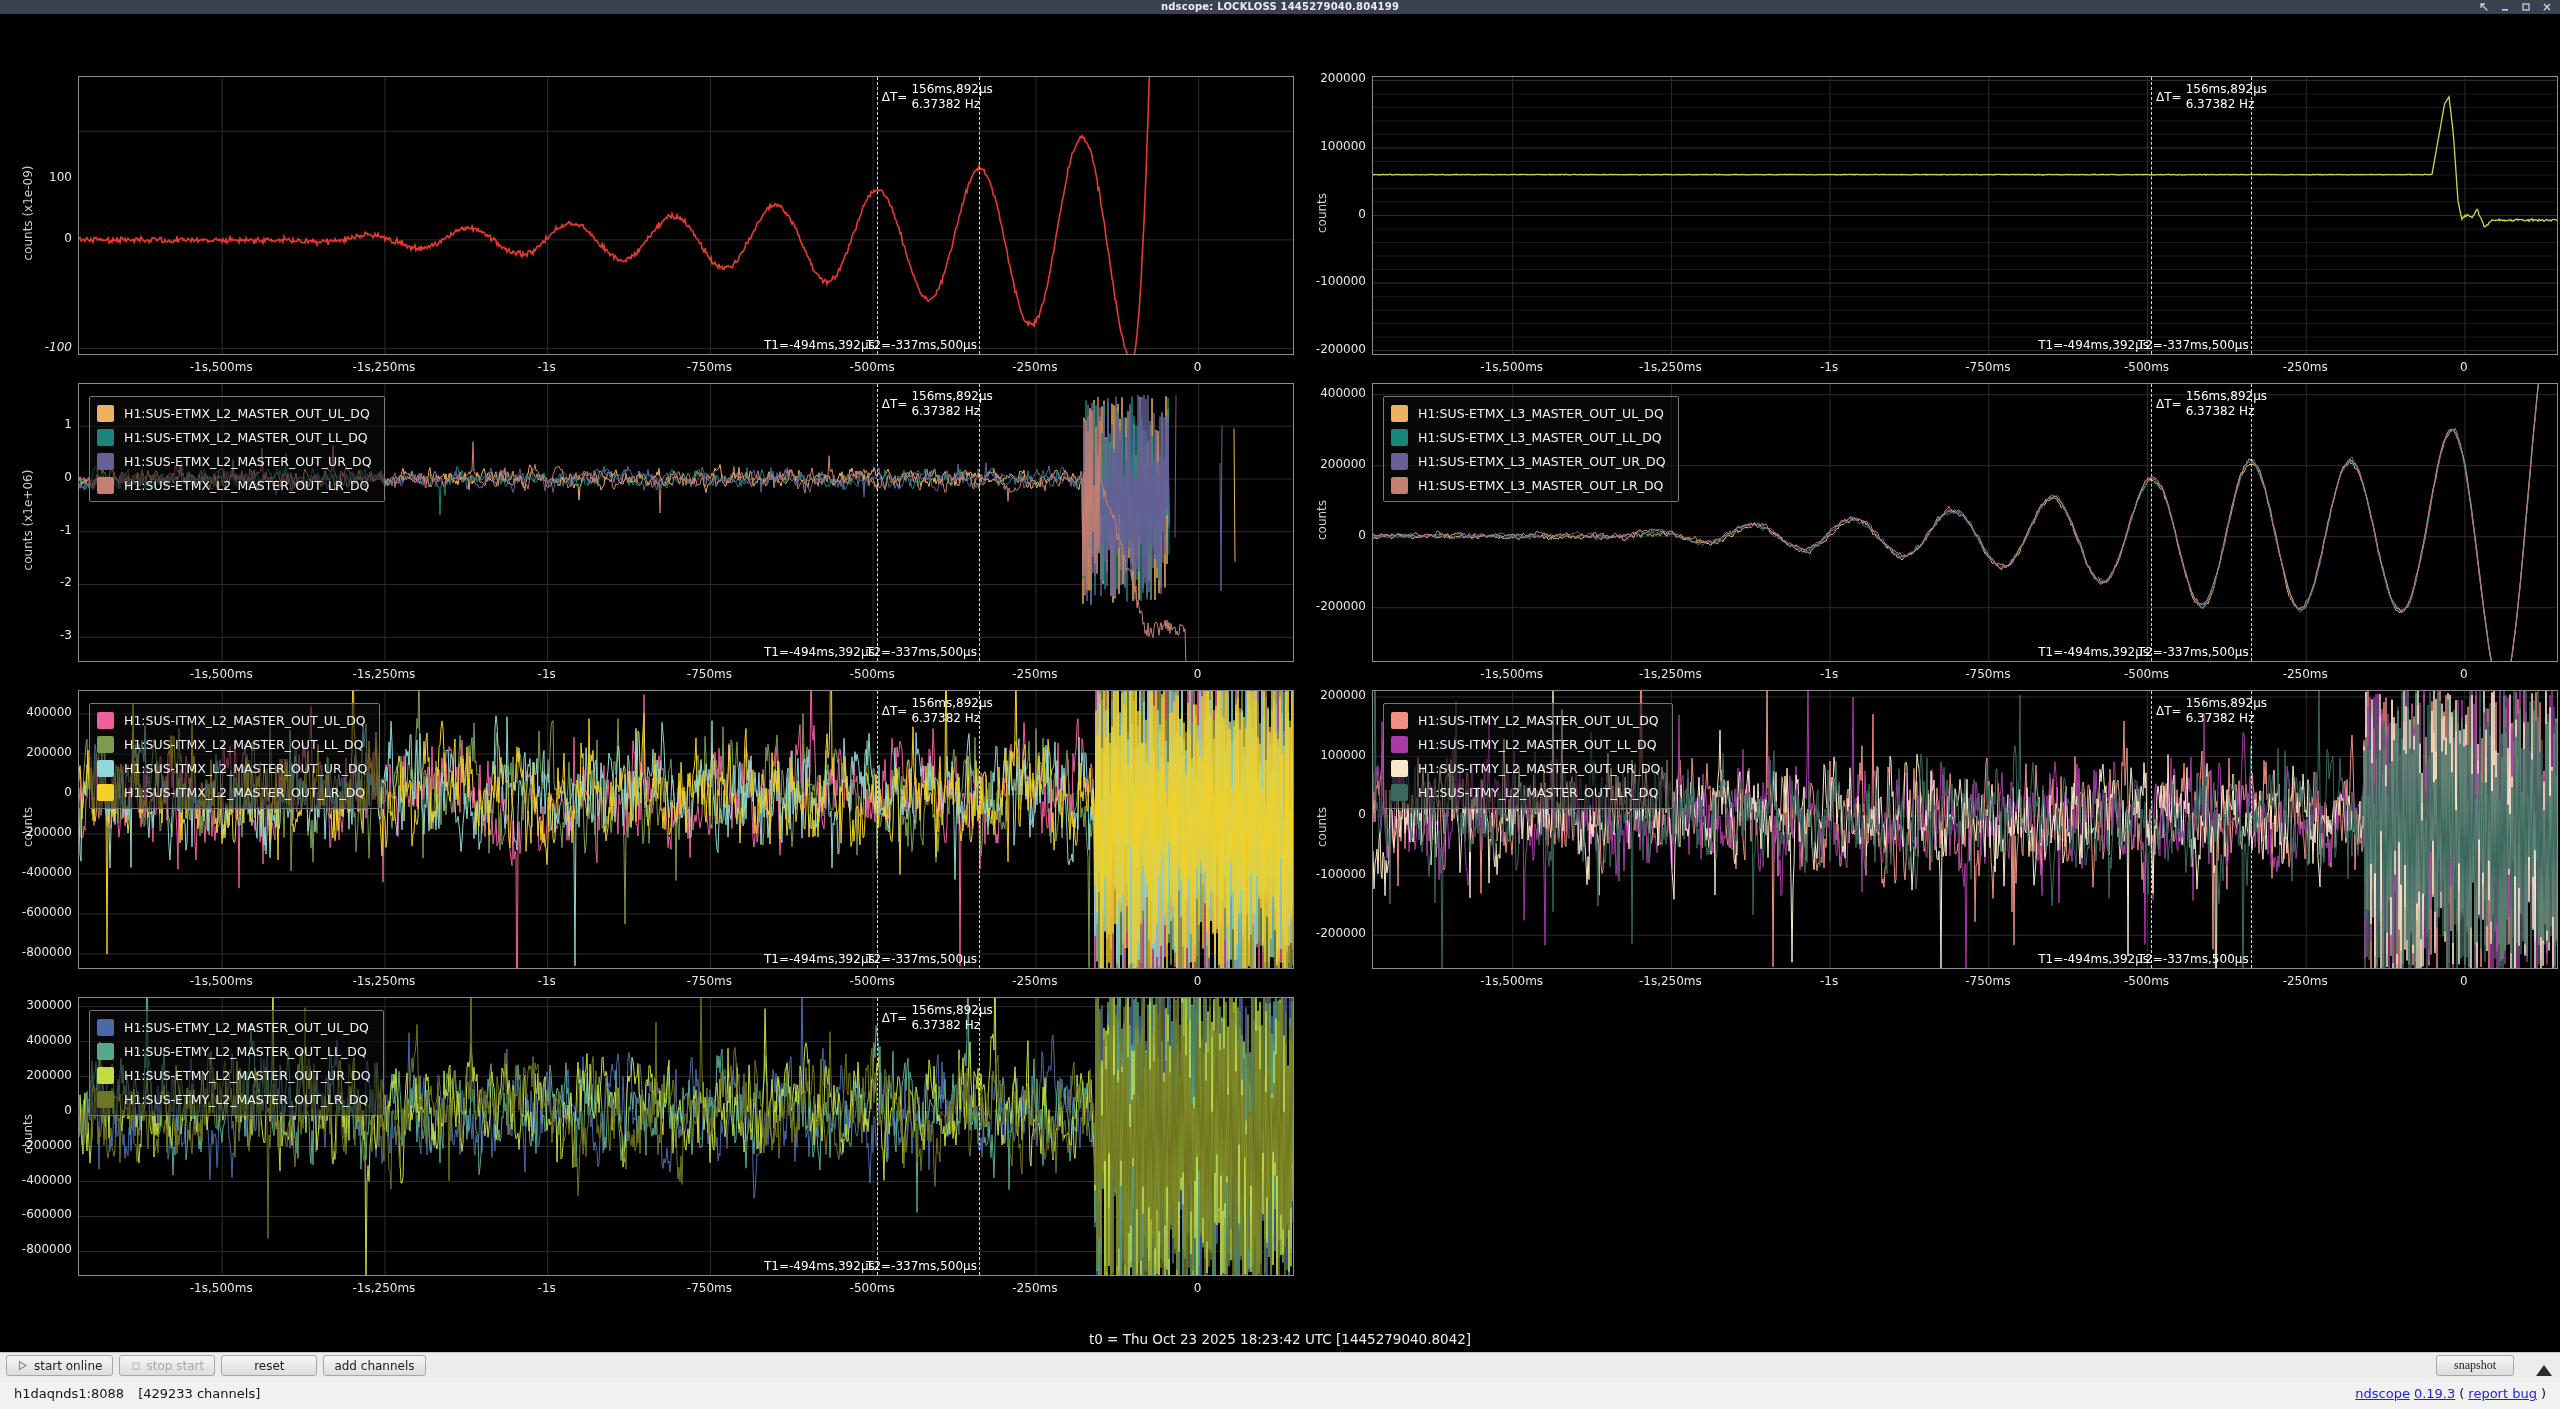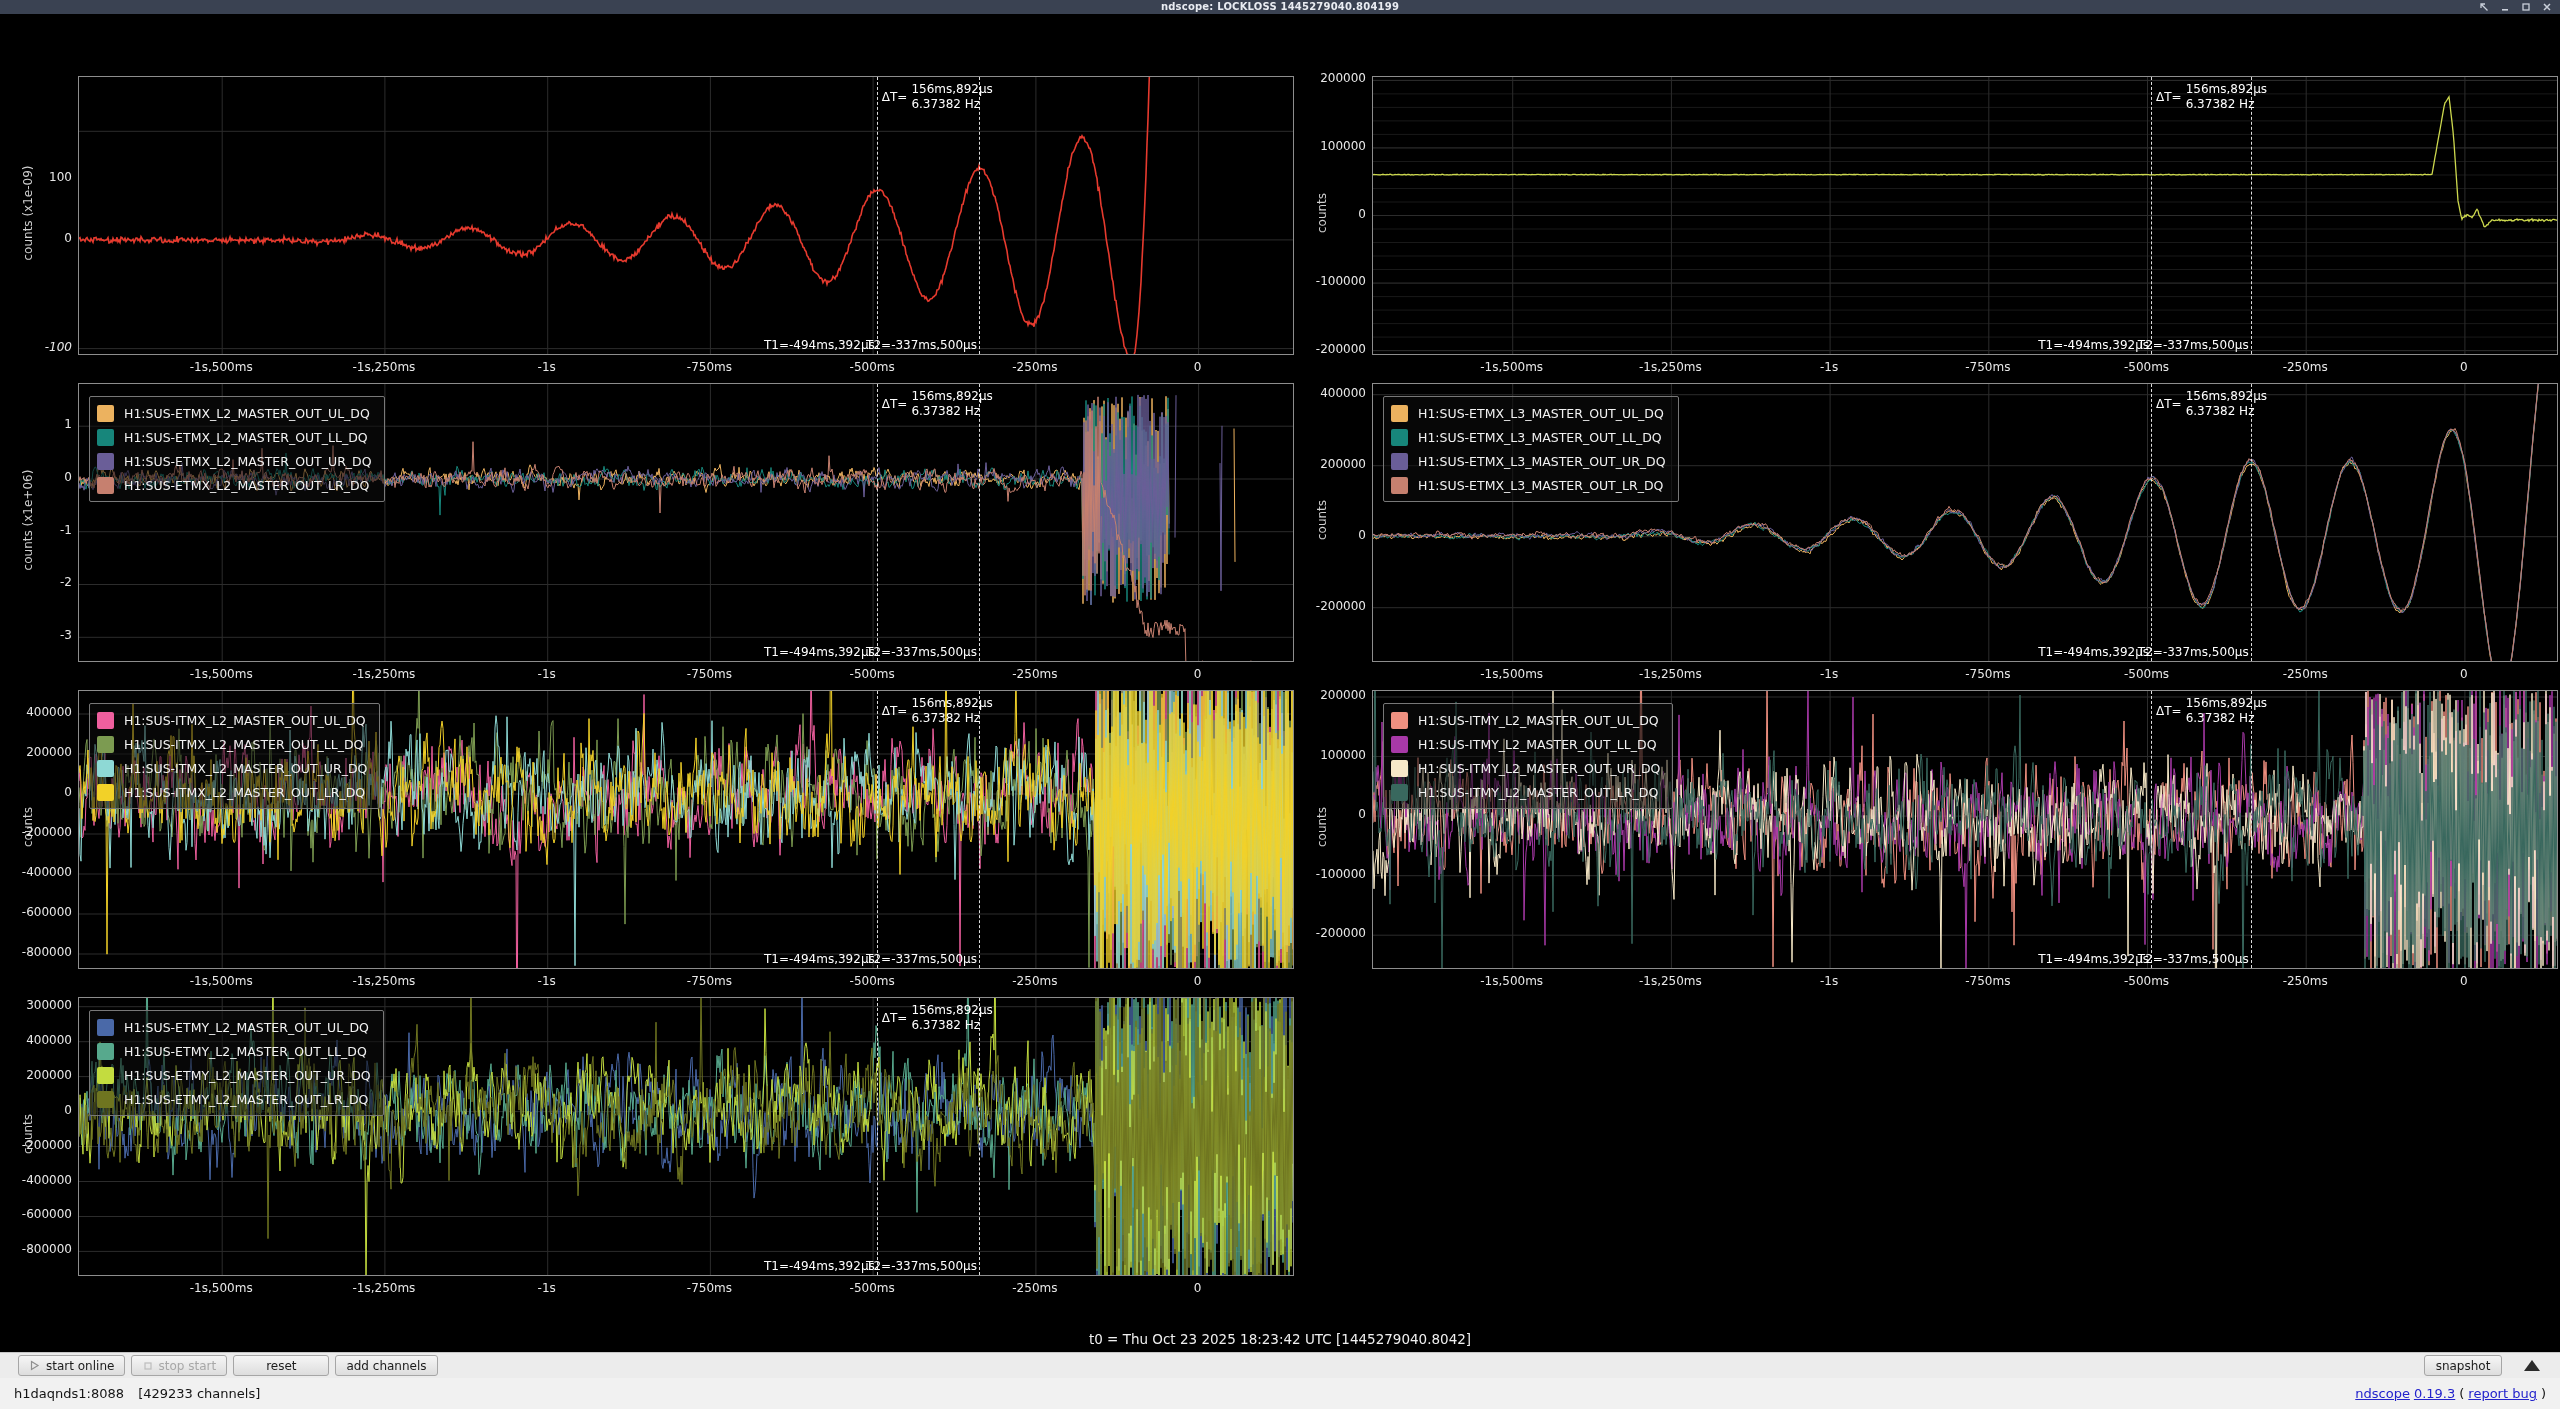--- a/index.html
+++ b/index.html
@@ -30,26 +30,26 @@
   .legend-label{color:#f2f2f2;font-size:12.5px;white-space:nowrap;}
   .cursor-line{position:absolute;top:0;bottom:0;width:0;border-left:1px dashed #f0f0f0;opacity:.92;z-index:4;cursor:ew-resize;}
   .dt-box{position:absolute;display:flex;align-items:center;color:#fff;font-size:12px;z-index:5;}
   .dt-col{display:flex;flex-direction:column;line-height:15px;margin-left:4px;}
   .t-label{position:absolute;bottom:2px;color:#fff;font-size:12px;white-space:nowrap;
     transform:translateX(-100%);z-index:5;}
   .t0{position:absolute;top:1305px;left:0;width:2560px;height:30px;line-height:30px;
     text-align:center;color:#f0f0f0;font-size:13.5px;margin-top:19px;}
   
   .toolbar{position:absolute;top:1352px;left:0;width:2560px;height:26px;background:#ececec;
-    border-top:1px solid #c6c6c6;display:flex;align-items:center;padding:12px;box-sizing:border-box;}
+    border-top:1px solid #c6c6c6;display:flex;align-items:center;padding:0;box-sizing:border-box;}
   .tbtn{height:21px;min-width:96px;margin-left:6px;background:linear-gradient(#f6f6f6,#dddddd);
     border:1px solid #a6a6a6;border-radius:3px;font-size:12px;color:#1c1c1c;
     display:flex;align-items:center;justify-content:center;gap:6px;font-family:inherit;padding:0 10px;}
   .tbtn:disabled{color:#a8a8a8;}
-  .snapshot-wrap{margin-left:auto;display:flex;align-items:center;}
+  .snapshot-wrap{margin-left:auto;display:flex;align-items:flex-end;font-family:Liberation Serif, serif;}
   .tri-up{width:0;height:0;border-left:8px solid transparent;border-right:8px solid transparent;
     border-bottom:11px solid #2b2b2b;margin:0 8px 0 22px;cursor:pointer;}
   
   .statusbar{position:absolute;top:1378px;left:0;width:2560px;height:31px;background:#f1f1f1;
     display:flex;align-items:center;padding:0 14px;box-sizing:border-box;font-size:13px;color:#141414;}
   .sb-left span{margin-right:10px;}
   .sb-right{margin-left:auto;display:flex;align-items:center;gap:4px;}
   a.link{color:#2323cc;text-decoration:underline;cursor:pointer;font-size:13px;}
 </style>
 </head>

